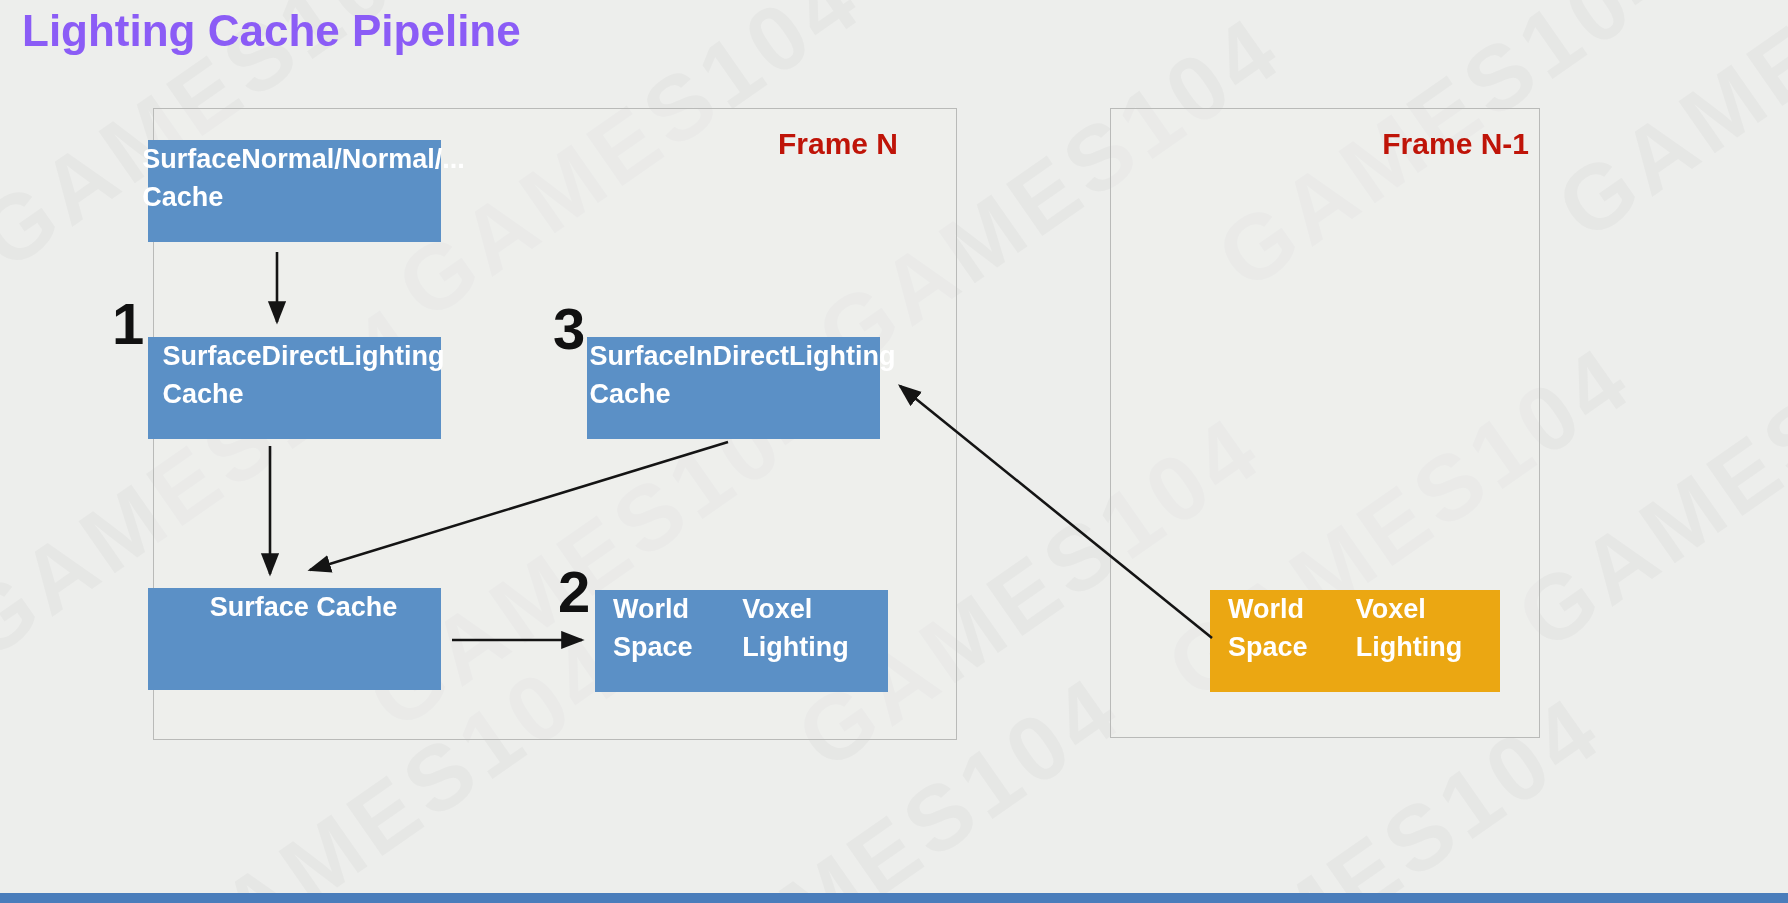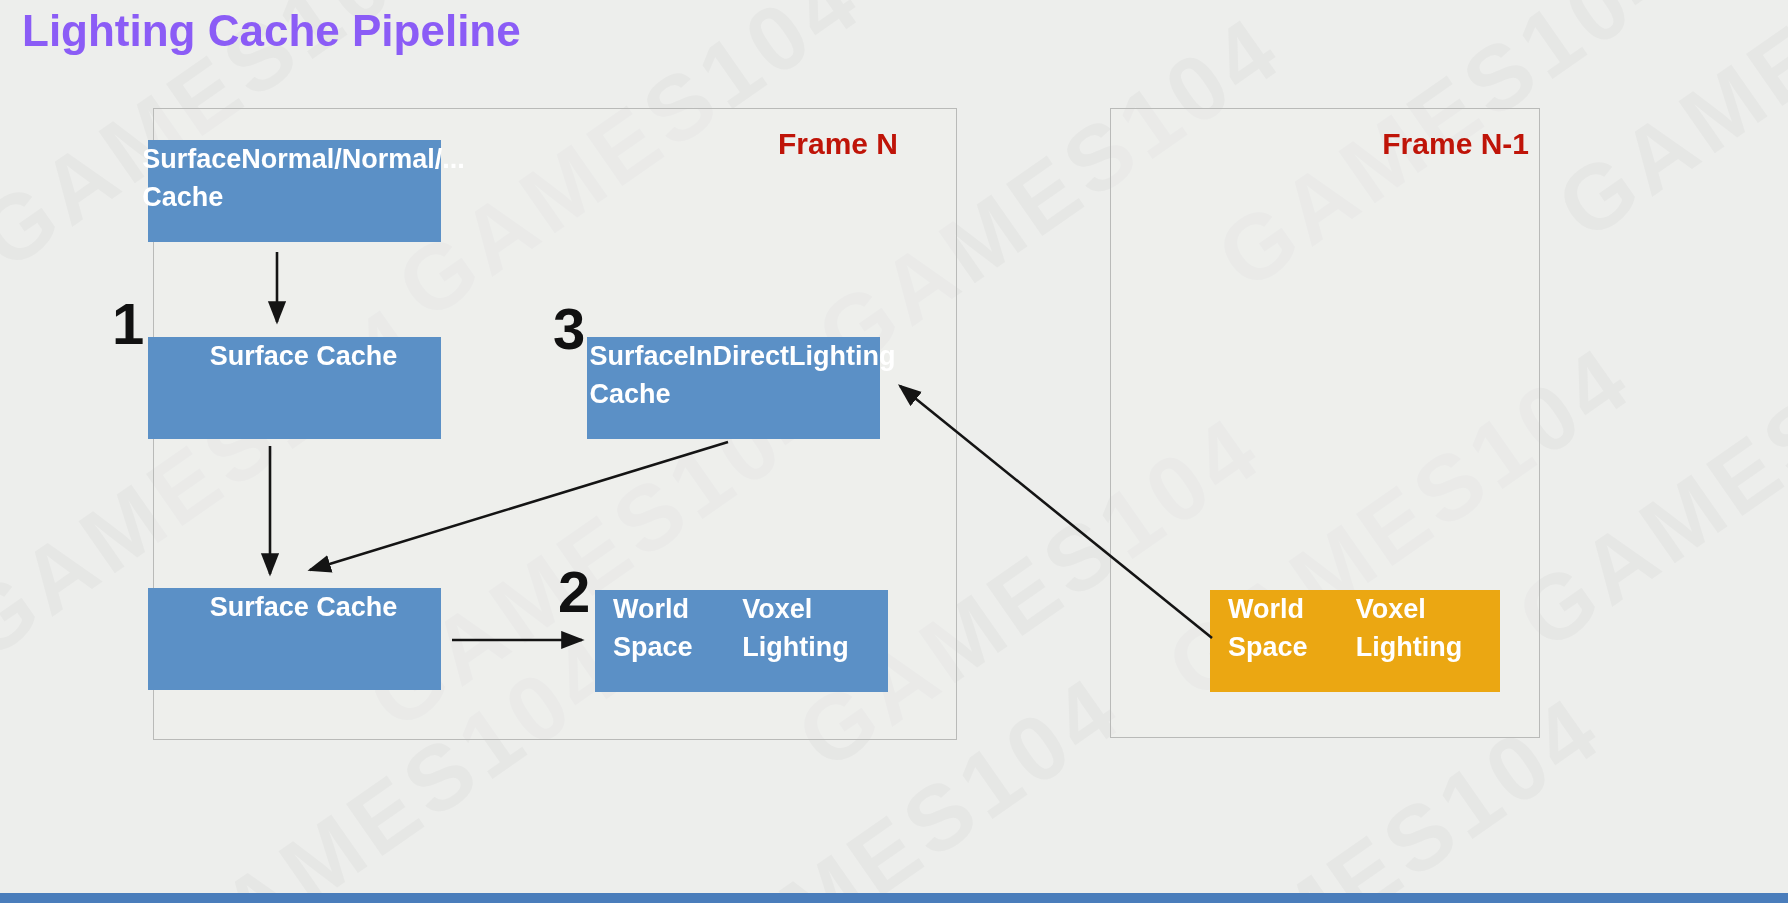--- a/index.html
+++ b/index.html
@@ -104,20 +104,21 @@
     <div class="frame-label">Frame N-1</div>
   </div>
 
   <div class="node blue box-albedo">
     <div>Surface Cache</div>
     <div>Normal/Normal/...</div>
   </div>
 
   <div class="node blue box-direct">
     <div>Surface Cache</div>
+    <div>DirectLighting</div>
   </div>
 
   <div class="node blue box-indirect">
     <div>Surface Cache</div>
     <div>InDirectLighting</div>
   </div>
 
   <div class="node blue box-final">
     <div>Surface Cache</div>
   </div>

